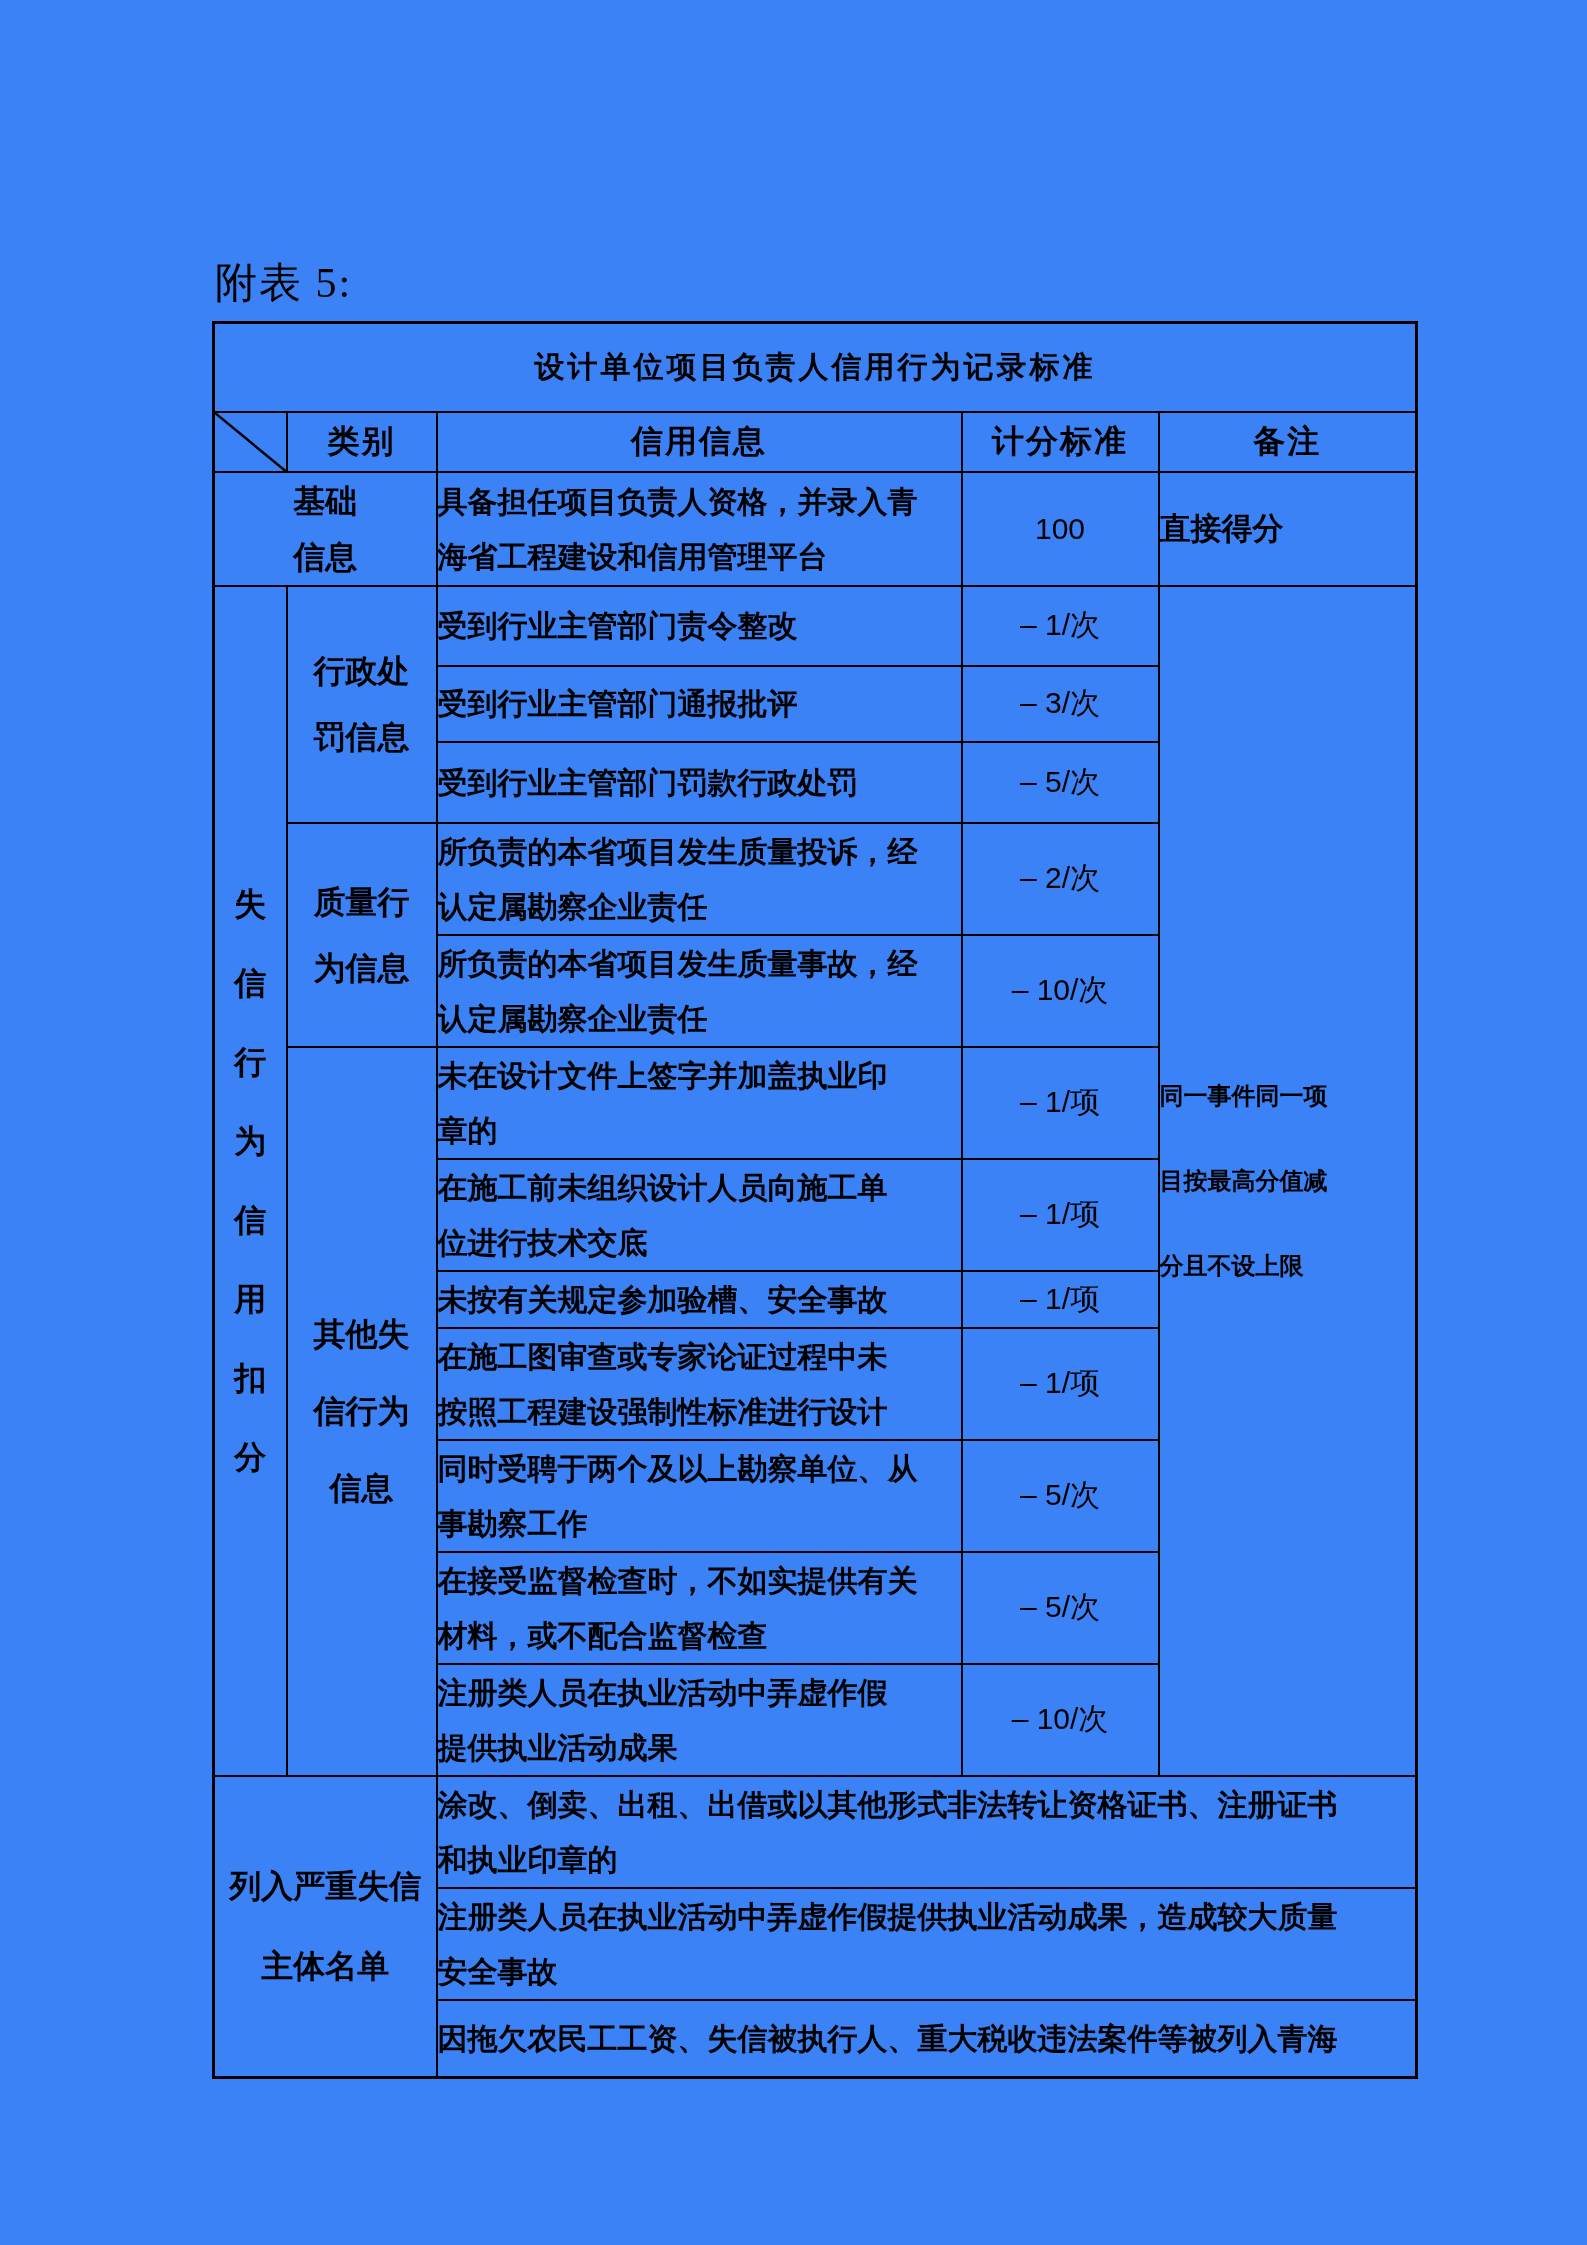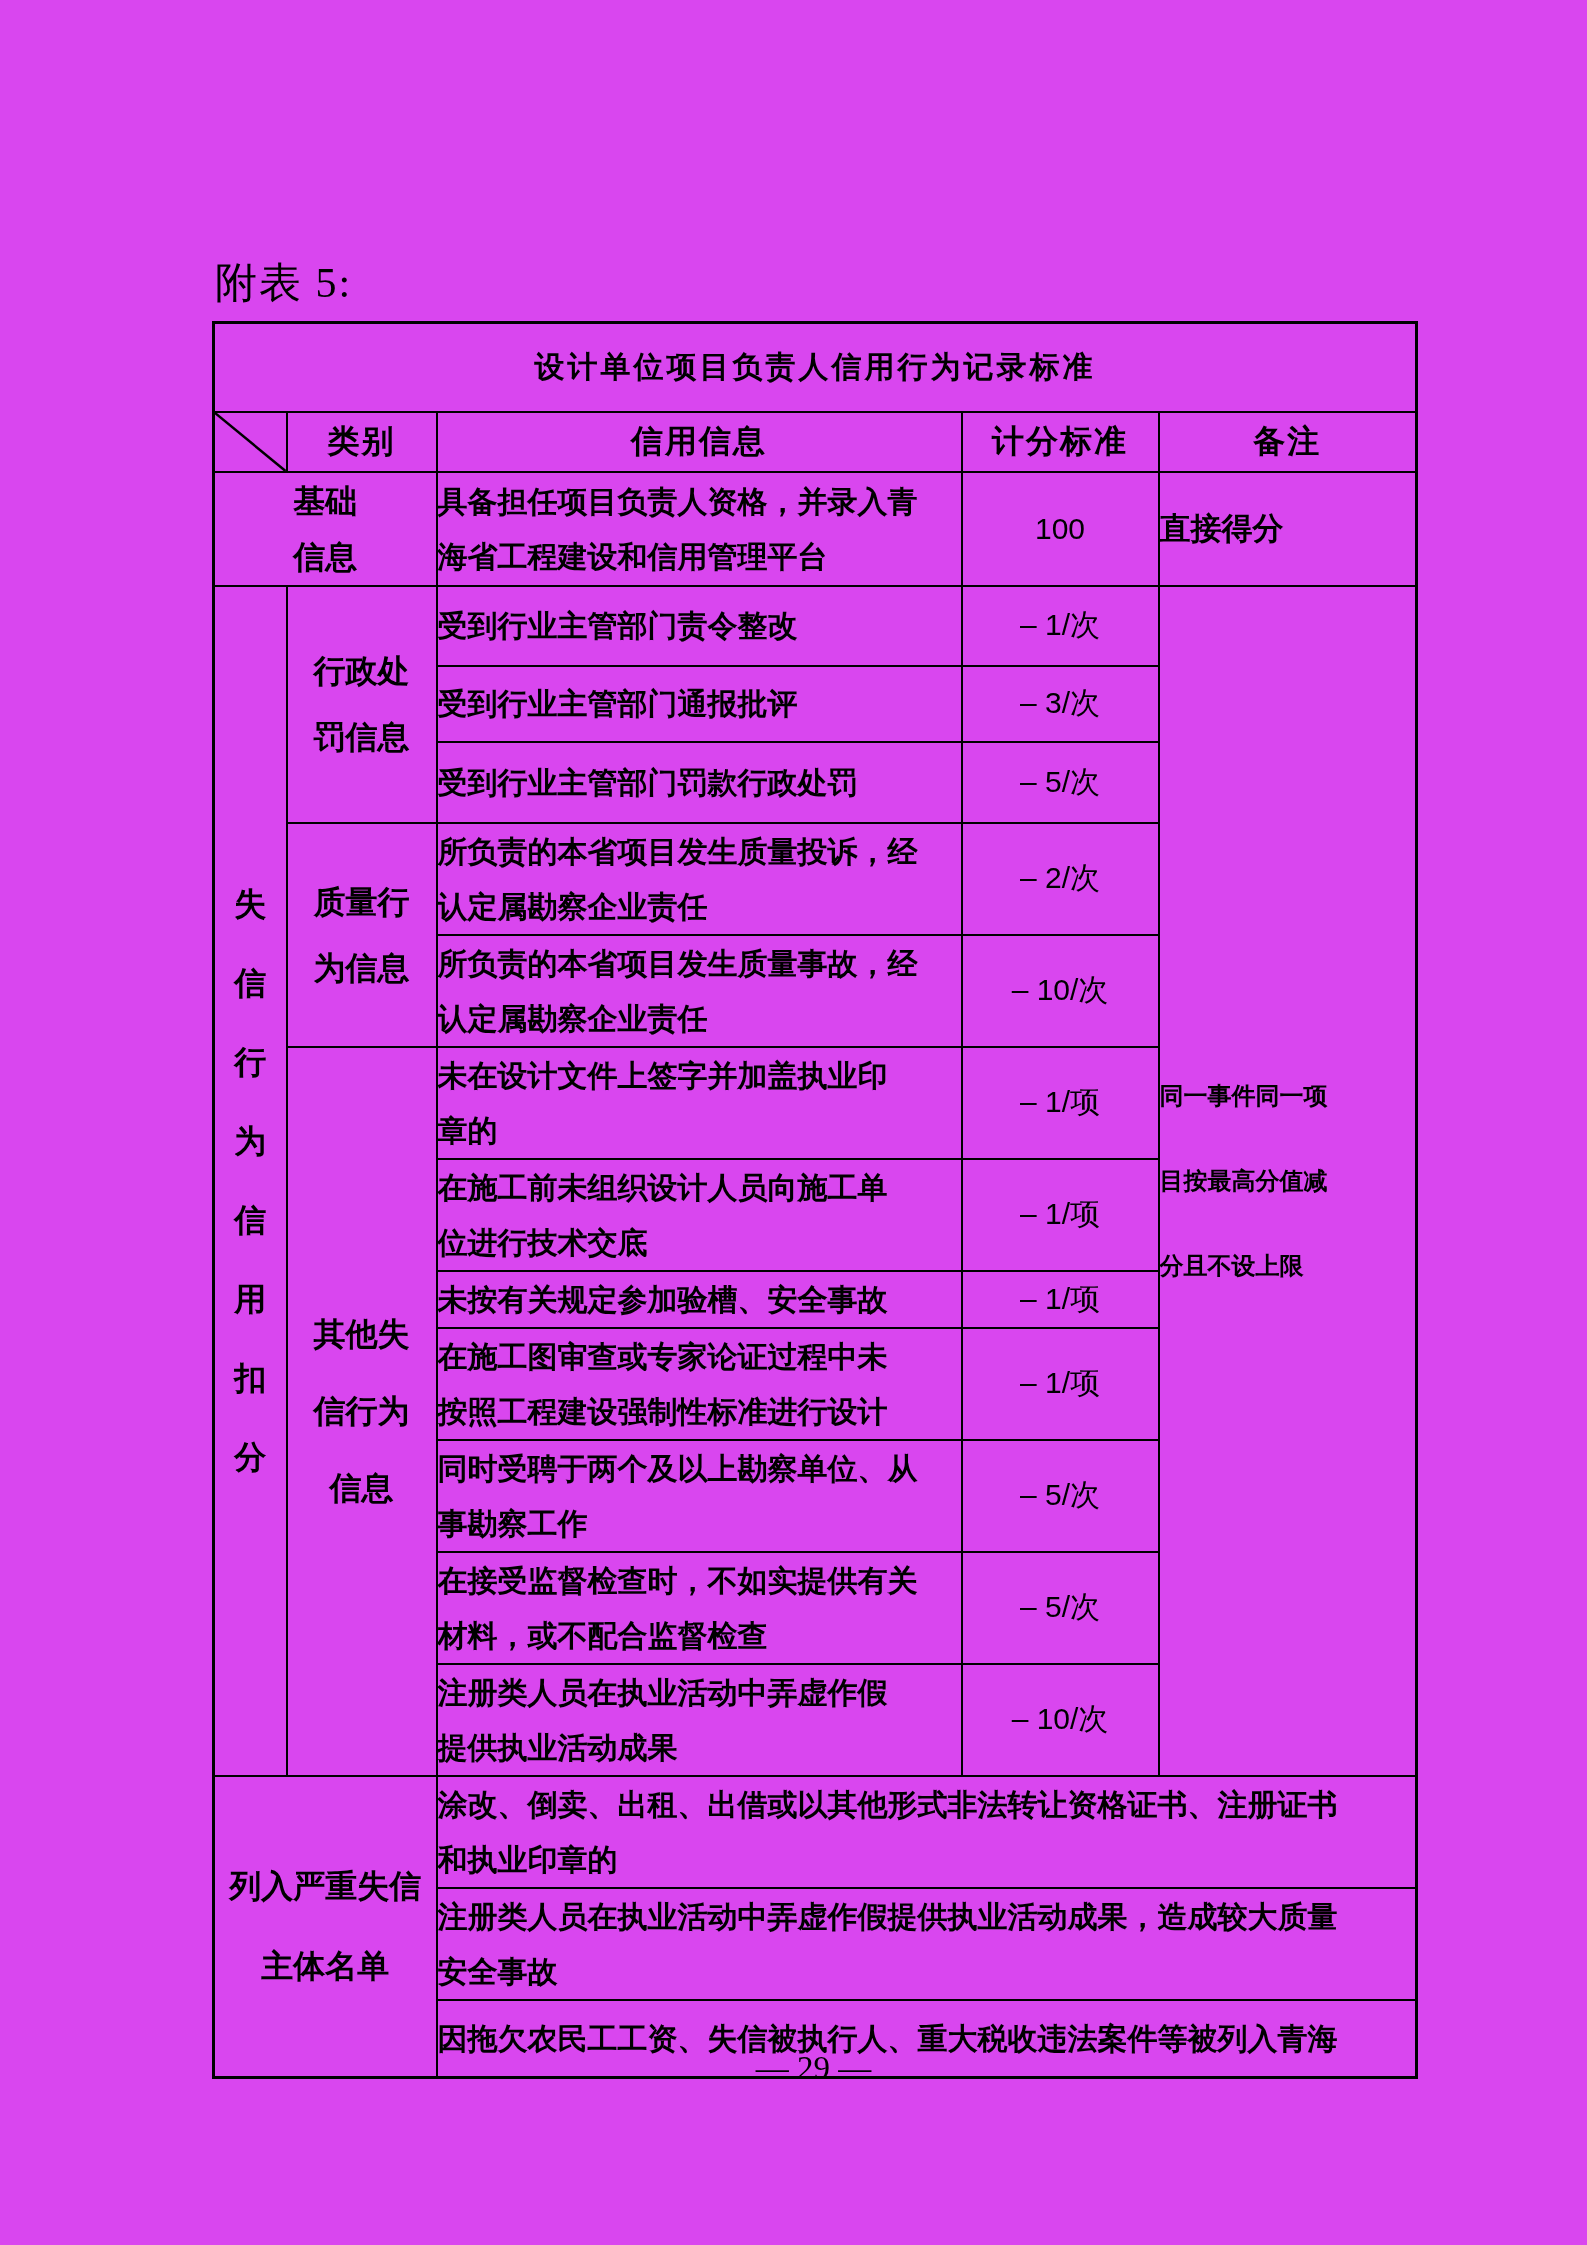--- a/index.html
+++ b/index.html
@@ -9,21 +9,21 @@
     width: 1587px;
     height: 2245px;
     overflow: hidden;
     font-family: "Liberation Sans", sans-serif;
     color: #000;
   }
   .page {
     position: relative;
     width: 1587px;
     height: 2245px;
-    background: #d946ef;
+    background: #3b82f6;
   }
   .appendix-label {
     position: absolute;
     left: 215px;
     top: 255px;
     font-family: "Liberation Serif", serif;
     font-size: 42px;
     font-weight: 400;
     letter-spacing: 2px;
     white-space: nowrap;
@@ -250,15 +250,14 @@
     <tr style="height:109px">
       <td colspan="3" class="info-cell">注册类人员在执业活动中弄虚作假提供执业活动成果，造成较大质量
 安全事故</td>
     </tr>
     <tr style="height:78px">
       <td colspan="3" class="info-cell">因拖欠农民工工资、失信被执行人、重大税收违法案件等被列入青海</td>
     </tr>
   </tbody>
     </table>
 
-  <div class="page-number">— 29 —</div>
 
 </div>
 
 </body></html>

